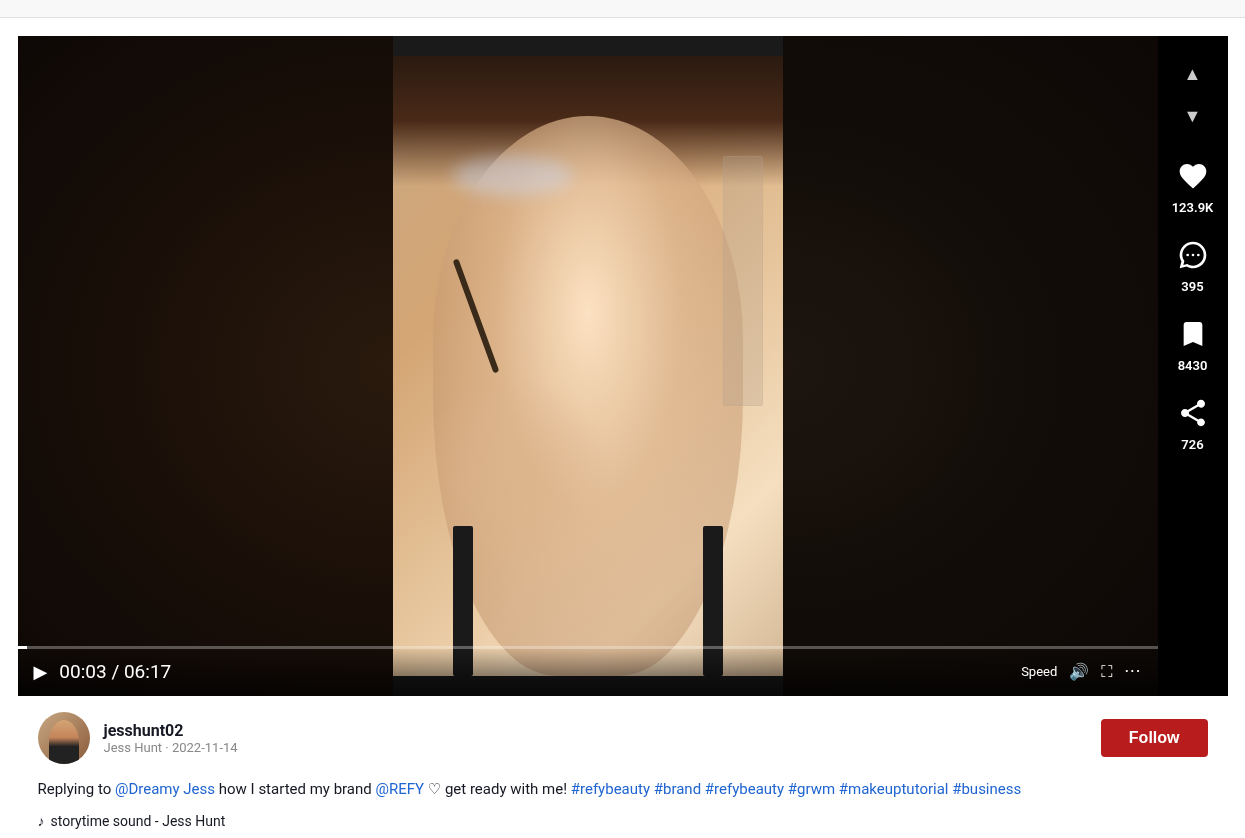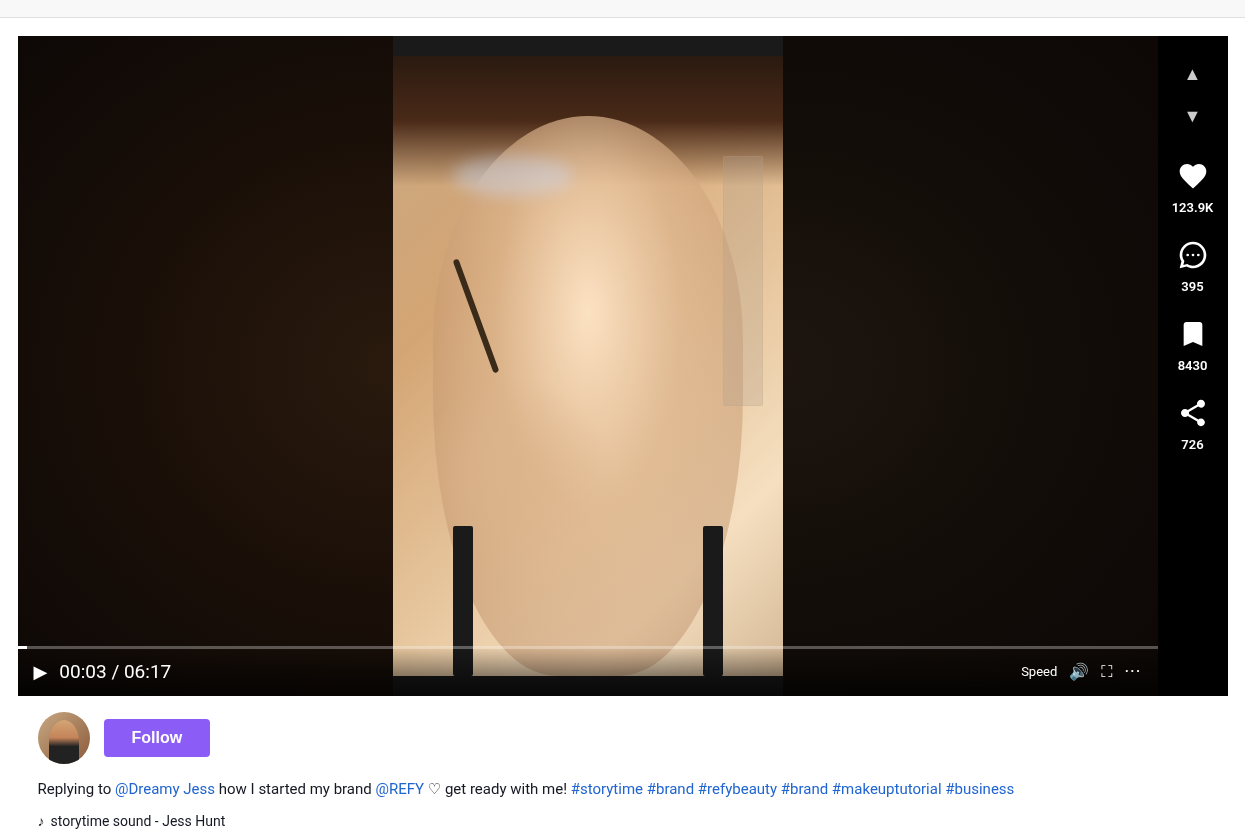--- a/index.html
+++ b/index.html
@@ -337,21 +337,21 @@
       font-weight: 700;
       color: #161823;
     }
 
     .author-name-date {
       font-size: 13px;
       color: #888;
     }
 
     .follow-button {
-      background: #8b5cf6;
+      background: #b91c1c;
       color: #fff;
       border: none;
       border-radius: 4px;
       padding: 10px 28px;
       font-size: 16px;
       font-weight: 600;
       cursor: pointer;
       flex-shrink: 0;
     }
 
@@ -470,24 +470,30 @@
       <div class="action-count">726</div>
     </div>
   </div>
 </div>
 
 <div class="info-section">
   <div class="author-row">
     <div class="avatar">
       <div class="avatar-figure"></div>
     </div>
+    <div class="author-info">
+      <div class="author-username">jesshunt02</div>
+      <div class="author-name-date">
+        <span>Jess Hunt</span> · <span>2022-11-14</span>
+      </div>
+    </div>
     <button class="follow-button">Follow</button>
   </div>
 
   <div class="description">
-    <span>Replying to </span><span class="mention">@Dreamy Jess</span><span> how I started my brand </span><span class="mention">@REFY</span><span> ♡ get ready with me! </span><span class="hashtag">#storytime #brand #refybeauty #brand #makeuptutorial #business</span>
+    <span>Replying to </span><span class="mention">@Dreamy Jess</span><span> how I started my brand </span><span class="mention">@REFY</span><span> ♡ get ready with me! </span><span class="hashtag">#refybeauty #brand #refybeauty #grwm #makeuptutorial #business</span>
   </div>
 
   <div class="sound-row">
     <span class="music-note">♪</span>
     <span>storytime sound - Jess Hunt</span>
   </div>
 </div>
 
 </body></html>

